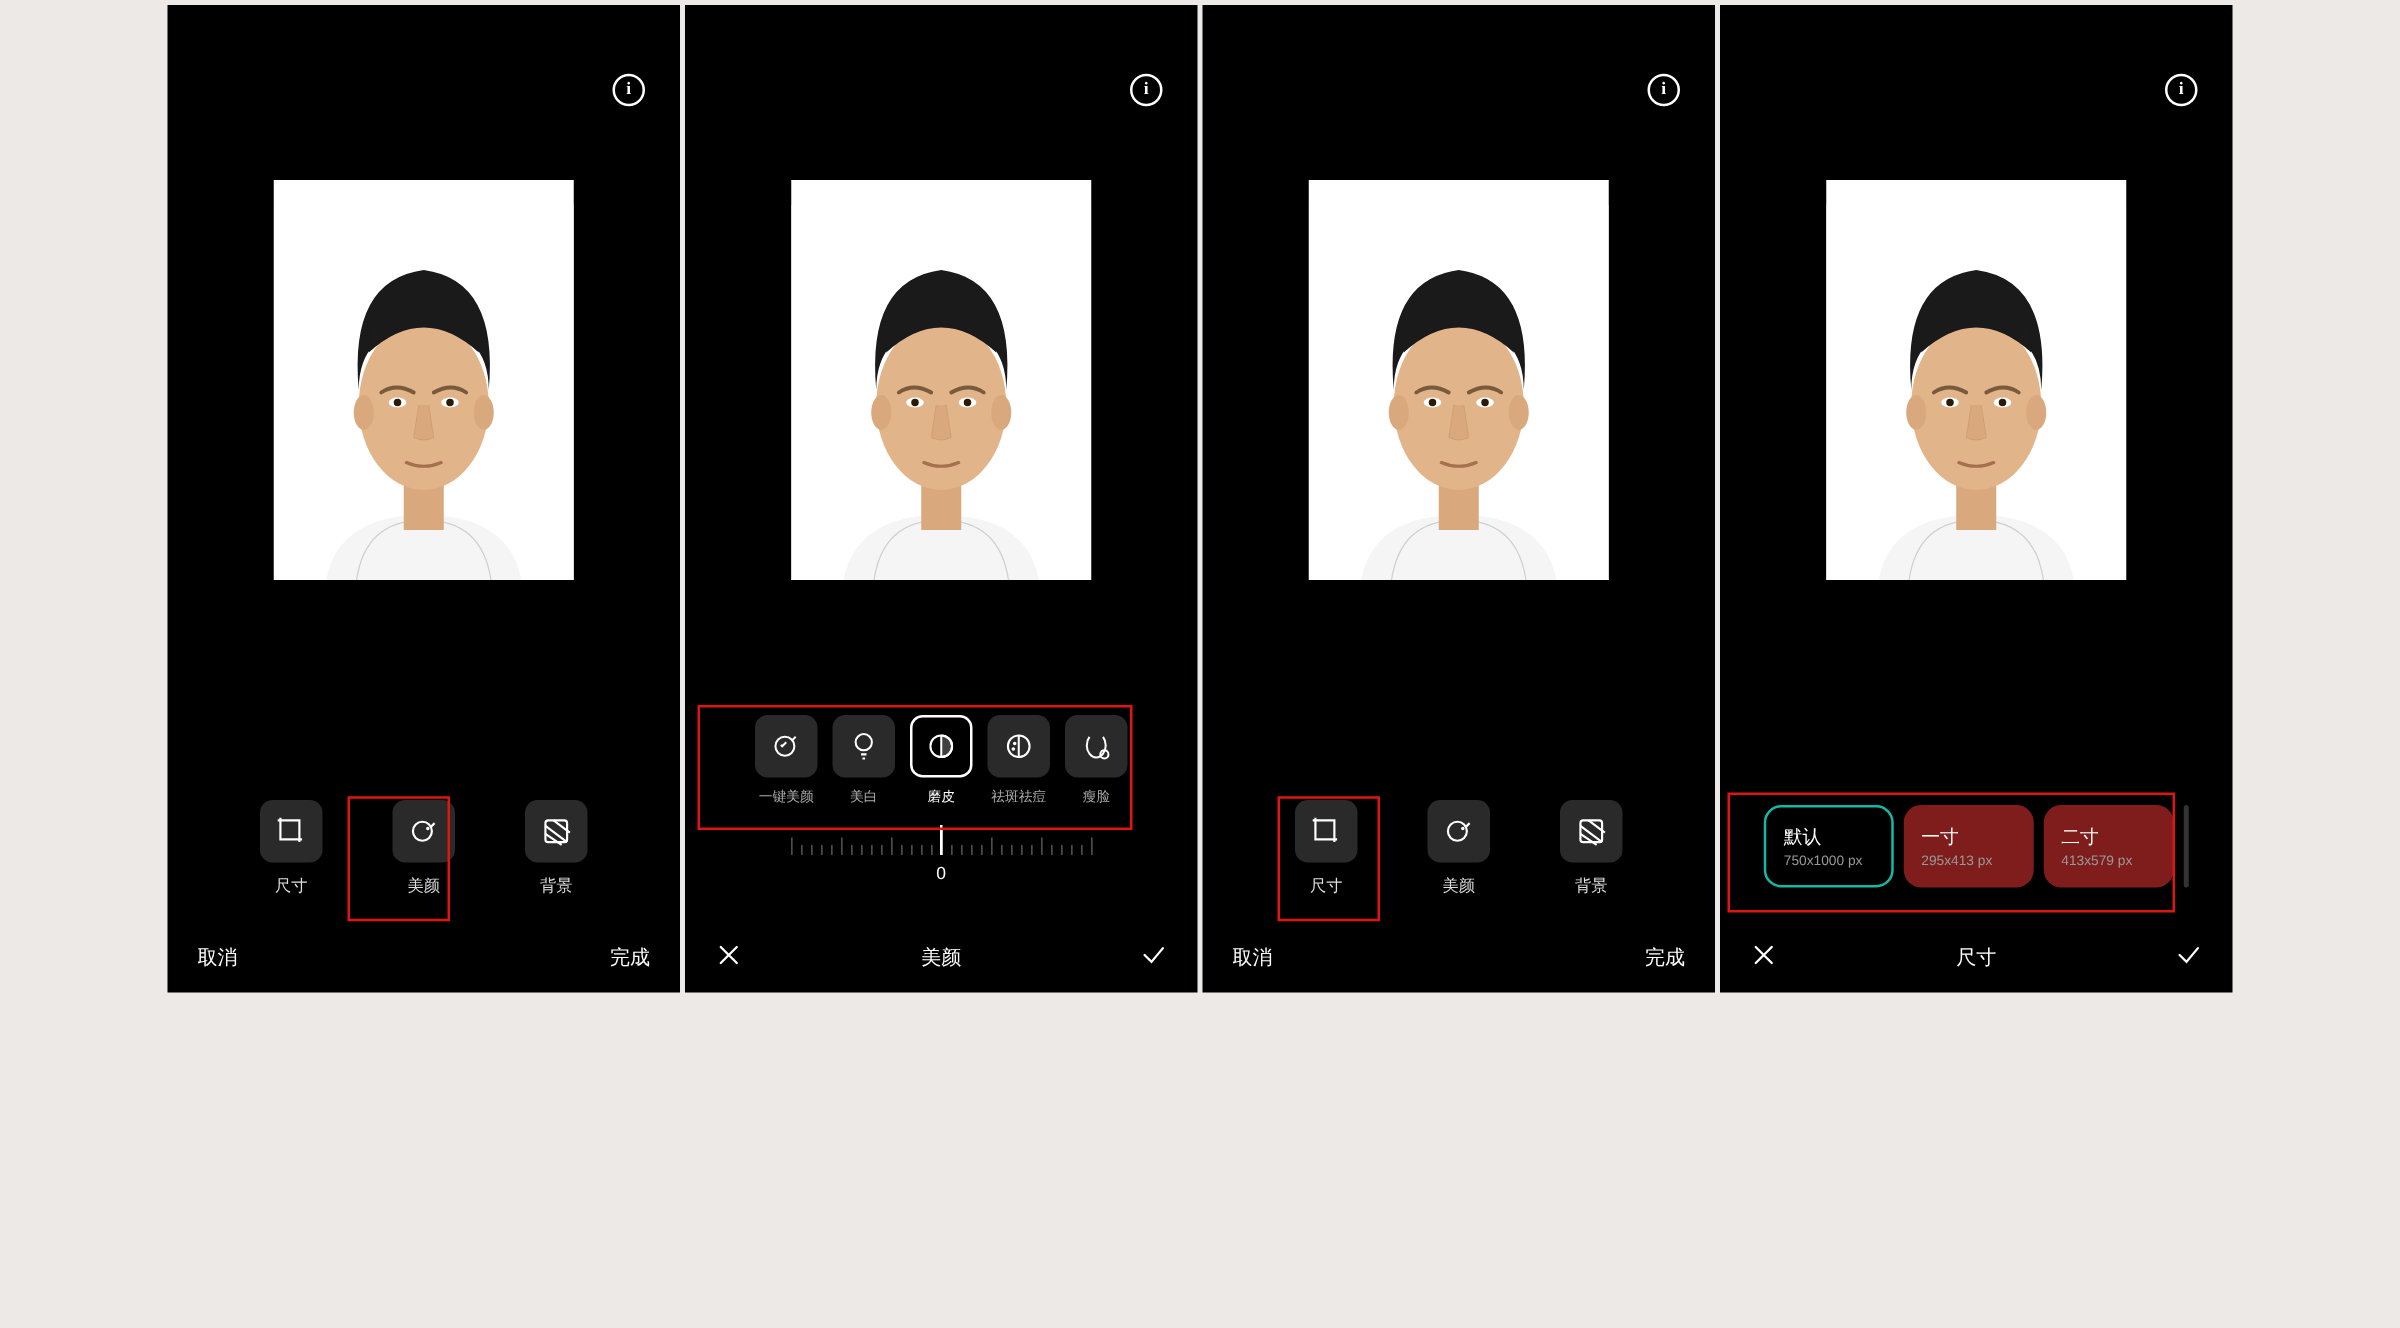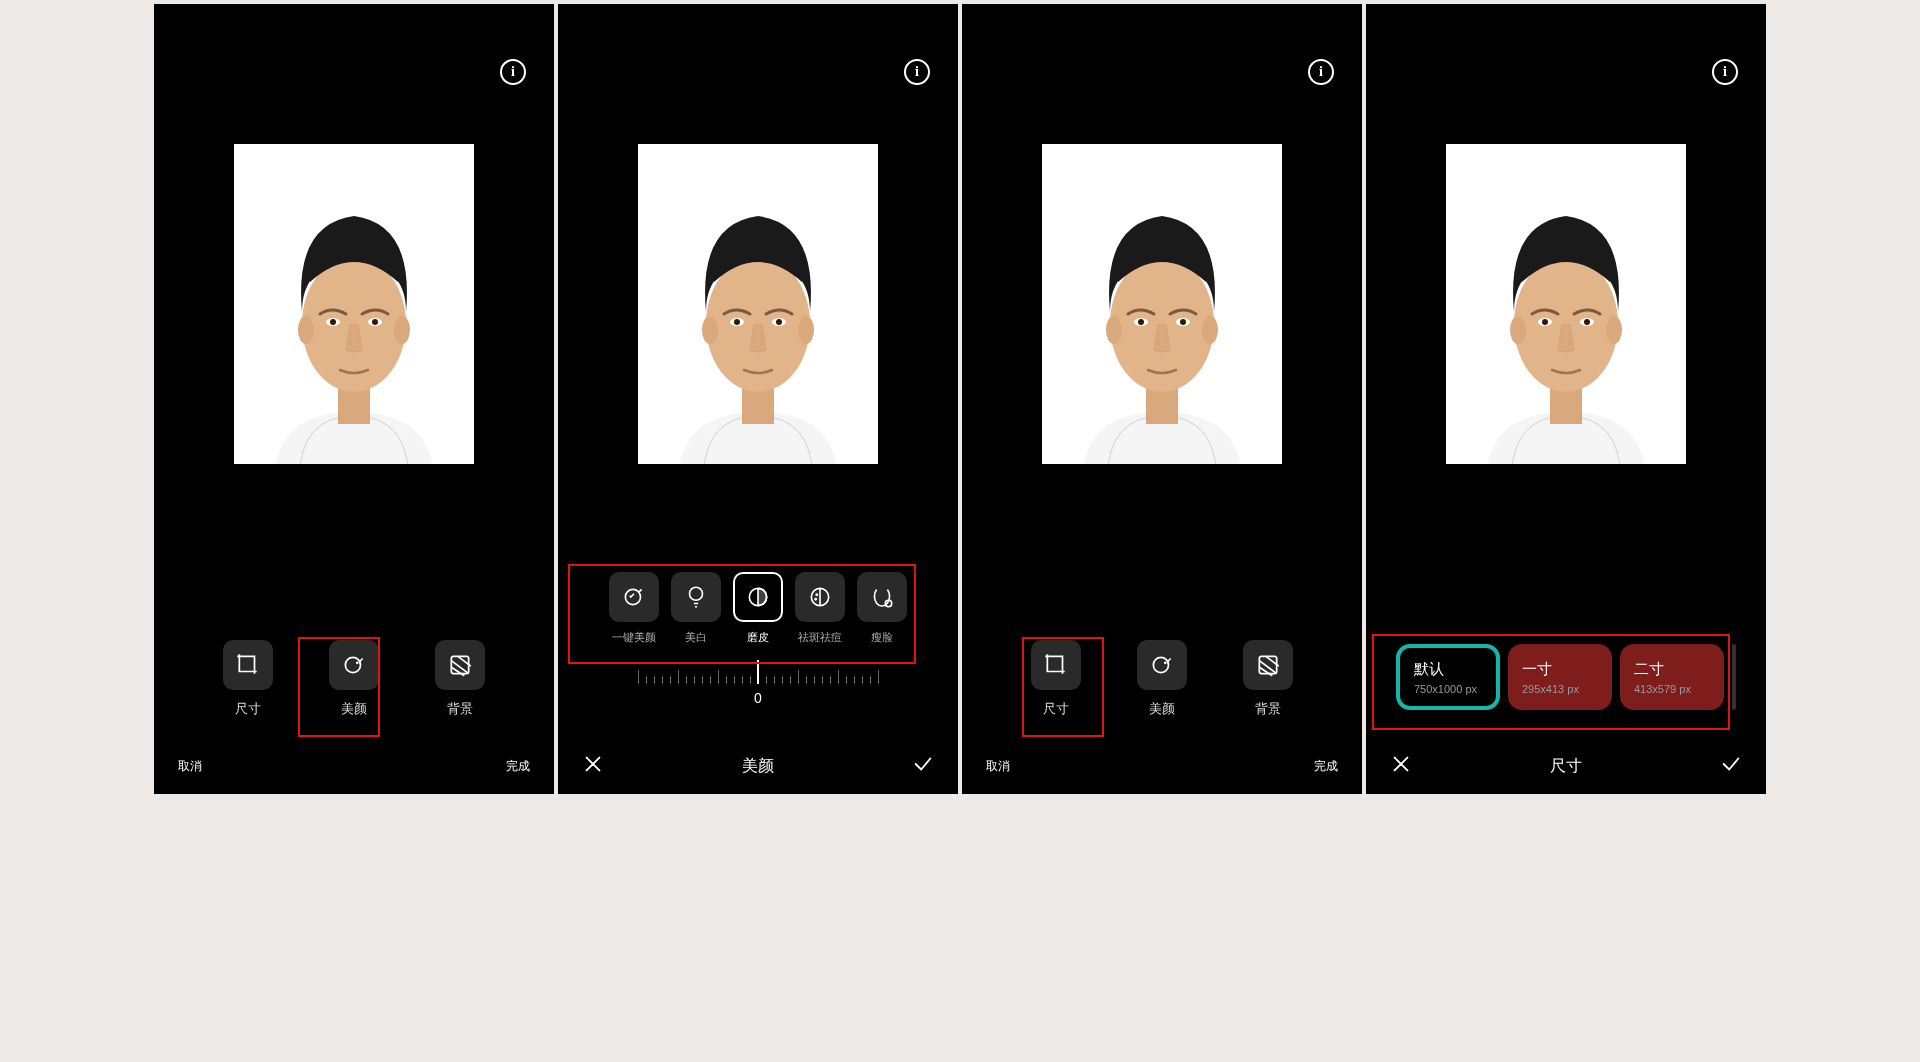--- a/index.html
+++ b/index.html
@@ -1,48 +1,48 @@
 <!DOCTYPE html>
 <html><head>
 <meta charset="utf-8">
 <style>
   html,body{margin:0;padding:0;background:#ece9e7;font-family:-apple-system,"PingFang SC","Microsoft YaHei",sans-serif;}
   .row{display:flex;justify-content:center;gap:4px;padding:4px;}
-  .phone{position:relative;background:#000;color:#fff;width:400px;height:790px;border-radius:0;overflow:hidden;flex-shrink:0;}
+  .phone{position:relative;background:#000;color:#fff;width:400px;height:790px;border-radius:0;overflow:hidden;flex-shrink:0;padding-left:10px;}
   .info-icon{position:absolute;top:55px;right:28px;width:22px;height:22px;border:2px solid #fff;border-radius:50%;display:flex;align-items:center;justify-content:center;font-size:14px;font-weight:bold;font-style:normal;}
   .info-icon::after{content:"i";font-family:Georgia,serif;}
   .photo-wrap{position:absolute;left:50%;transform:translateX(-50%);top:140px;width:240px;height:320px;background:#fff;display:flex;align-items:flex-end;justify-content:center;overflow:hidden;}
   .face{position:relative;top:20px;}
   .face svg{display:block;}
   .bottom-tabs{position:absolute;left:0;right:0;top:636px;display:flex;justify-content:center;gap:56px;}
   .tab{display:flex;flex-direction:column;align-items:center;gap:10px;}
   .tab .square{width:50px;height:50px;border-radius:10px;background:#2a2a2a;display:flex;align-items:center;justify-content:center;}
   .tab .label{font-size:13px;color:#ddd;}
   .footer{position:absolute;left:0;right:0;bottom:0;height:56px;display:flex;align-items:center;justify-content:space-between;padding:0 24px;}
   .footer .center{position:absolute;left:50%;transform:translateX(-50%);font-size:16px;}
-  .footer .txt{font-size:12px;color:#fff;}
+  .footer .txt{font-size:16px;color:#fff;}
   .hl{position:absolute;border:2px solid #e11414;pointer-events:none;}
   
   .filters{position:absolute;top:568px;left:0;right:0;display:flex;justify-content:center;gap:12px;}
   .filter{display:flex;flex-direction:column;align-items:center;gap:8px;}
   .filter .square{width:50px;height:50px;border-radius:10px;background:#2a2a2a;display:flex;align-items:center;justify-content:center;}
   .filter.selected .square{background:transparent;border:2px solid #fff;box-sizing:border-box;}
   .filter .flabel{font-size:11px;color:#aaa;}
   .filter.selected .flabel{color:#fff;}
   .slider{position:absolute;top:660px;left:50%;transform:translateX(-50%);display:flex;flex-direction:column;align-items:center;}
   .ticks{display:flex;align-items:flex-end;height:20px;}
   .tick{width:1px;background:#666;margin:0 3.5px;}
   .tick.short{height:8px;}
   .tick.tall{height:14px;}
   .knob{width:2px;height:24px;background:#fff;margin:-24px 0 0 0;}
   .slider-val{margin-top:6px;font-size:14px;color:#fff;}
   
   .sizes{position:absolute;top:640px;left:0;right:0;display:flex;justify-content:center;gap:8px;padding:0 12px;}
   .chip{background:#7f1d1d;border-radius:14px;width:104px;height:66px;display:flex;flex-direction:column;justify-content:center;padding:0 14px;box-sizing:border-box;}
-  .chip.selected{background:transparent;border:4px solid #14b8a6;}
+  .chip.selected{background:transparent;border:2px solid #14b8a6;}
   .chip .cname{font-size:15px;color:#fff;margin-bottom:4px;}
   .chip .cdims{font-size:11px;color:#999;}
   .scroll-ind{width:4px;height:66px;background:#333;border-radius:2px;align-self:center;}
   .icon-svg{width:26px;height:26px;}
   .x-icon,.check-icon{width:22px;height:22px;}
 </style>
 </head>
 <body>
 
 <div class="row">

